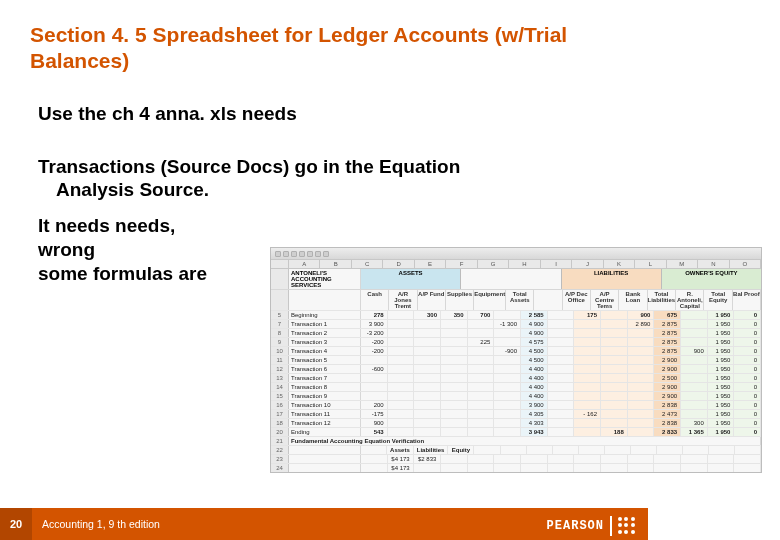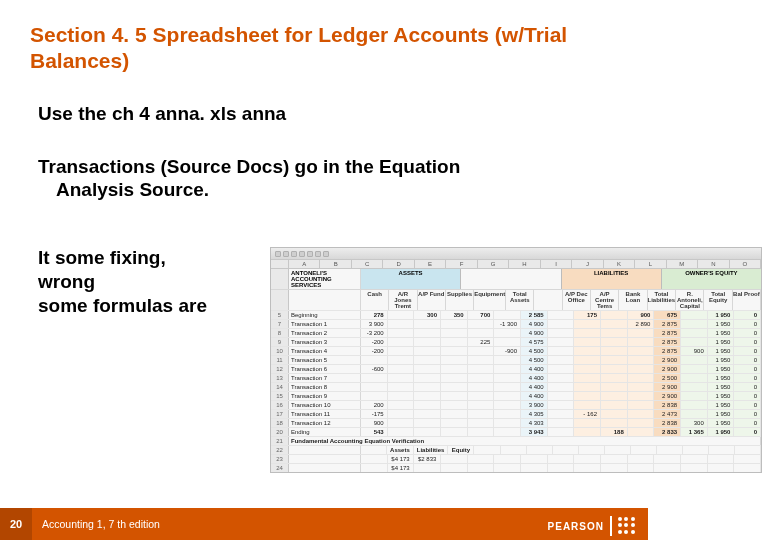--- a/index.html
+++ b/index.html
@@ -13,21 +13,21 @@
     padding: 22px 30px 0 30px;
   }
   .body {
     padding: 28px 30px 0 38px;
     color: #000;
     font-weight: 700;
     font-size: 19px;
   }
   .line1 { margin-bottom: 30px; }
   .filename { }
-  .line2 { margin-bottom: 44px; line-height: 1.25; }
+  .line2 { margin-bottom: 12px; line-height: 1.25; }
   .indent { padding-left: 18px; }
   .fix-block { line-height: 1.25; max-width: 230px; }
   .ss-wrap {
     position: absolute;
     left: 270px;
     top: 247px;
     width: 492px;
   }
   .ss-img {
     border: 1px solid #bdbdbd;
@@ -91,41 +91,41 @@
     font-weight:700;
     font-size: 11px;
   }
   .foot-text { padding-left: 10px; }
   .pearson {
     position: absolute;
     right: 12px; bottom: 4px;
     display:flex; align-items:center; gap:6px;
     color:#fff;
   }
-  .pearson .p-name { font-weight:700; letter-spacing:1px; font-size:10px; font-family: Liberation Sans, sans-serif; }
+  .pearson .p-name { font-weight:700; letter-spacing:1px; font-size:12px; font-family: Liberation Mono, monospace; }
   .pearson .p-bar { width:2px; height:20px; background:#fff; }
   .pearson .p-dots { width:18px; height:18px; display:grid; grid-template-columns:repeat(3,1fr); grid-template-rows:repeat(3,1fr); gap:1px; }
   .pearson .p-dots span { background:#fff; border-radius:50%; width:4px; height:4px; }
 </style>
 </head>
 <body>
 <div class="slide">
 
   <div class="title">Section 4. 5 Spreadsheet for Ledger Accounts (w/Trial Balances)</div>
 
   <div class="body">
     <div class="line1">
-      <span>Use the </span><span class="filename">ch 4 anna. xls</span><span> anna</span>
+      <span>Use the </span><span class="filename">ch 4 anna. xls</span><span> needs</span>
     </div>
     <div class="line2">
       <div>Transactions (Source Docs) go in the Equation</div>
       <div class="indent">Analysis Source.</div>
     </div>
     <div class="fix-block">
-      <div>It some fixing,</div>
+      <div>It needs needs,</div>
       <div>wrong</div>
       <div>some formulas are</div>
     </div>
   </div>
 
   <div class="ss-wrap">
     <div class="ss-img">
       <div class="ss-toolbar">
         <span class="tb-dot"></span>
           <span class="tb-dot"></span>
@@ -546,21 +546,21 @@
             <div class="c" style="text-align: center;"></div>
             <div class="c" style="text-align: center;"></div>
             <div class="c" style="text-align: center;"></div>
           </div>
       </div>
     </div>
   </div>
 
   <div class="footer">
     <div class="pagenum">20</div>
-    <div class="foot-text">Accounting 1, 7 th edition</div>
+    <div class="foot-text">Accounting 1, 9 th edition</div>
     <div class="pearson">
       <span class="p-name">PEARSON</span>
       <span class="p-bar"></span>
       <span class="p-dots">
           <span></span>
           <span></span>
           <span></span>
           <span></span>
           <span></span>
           <span></span>

